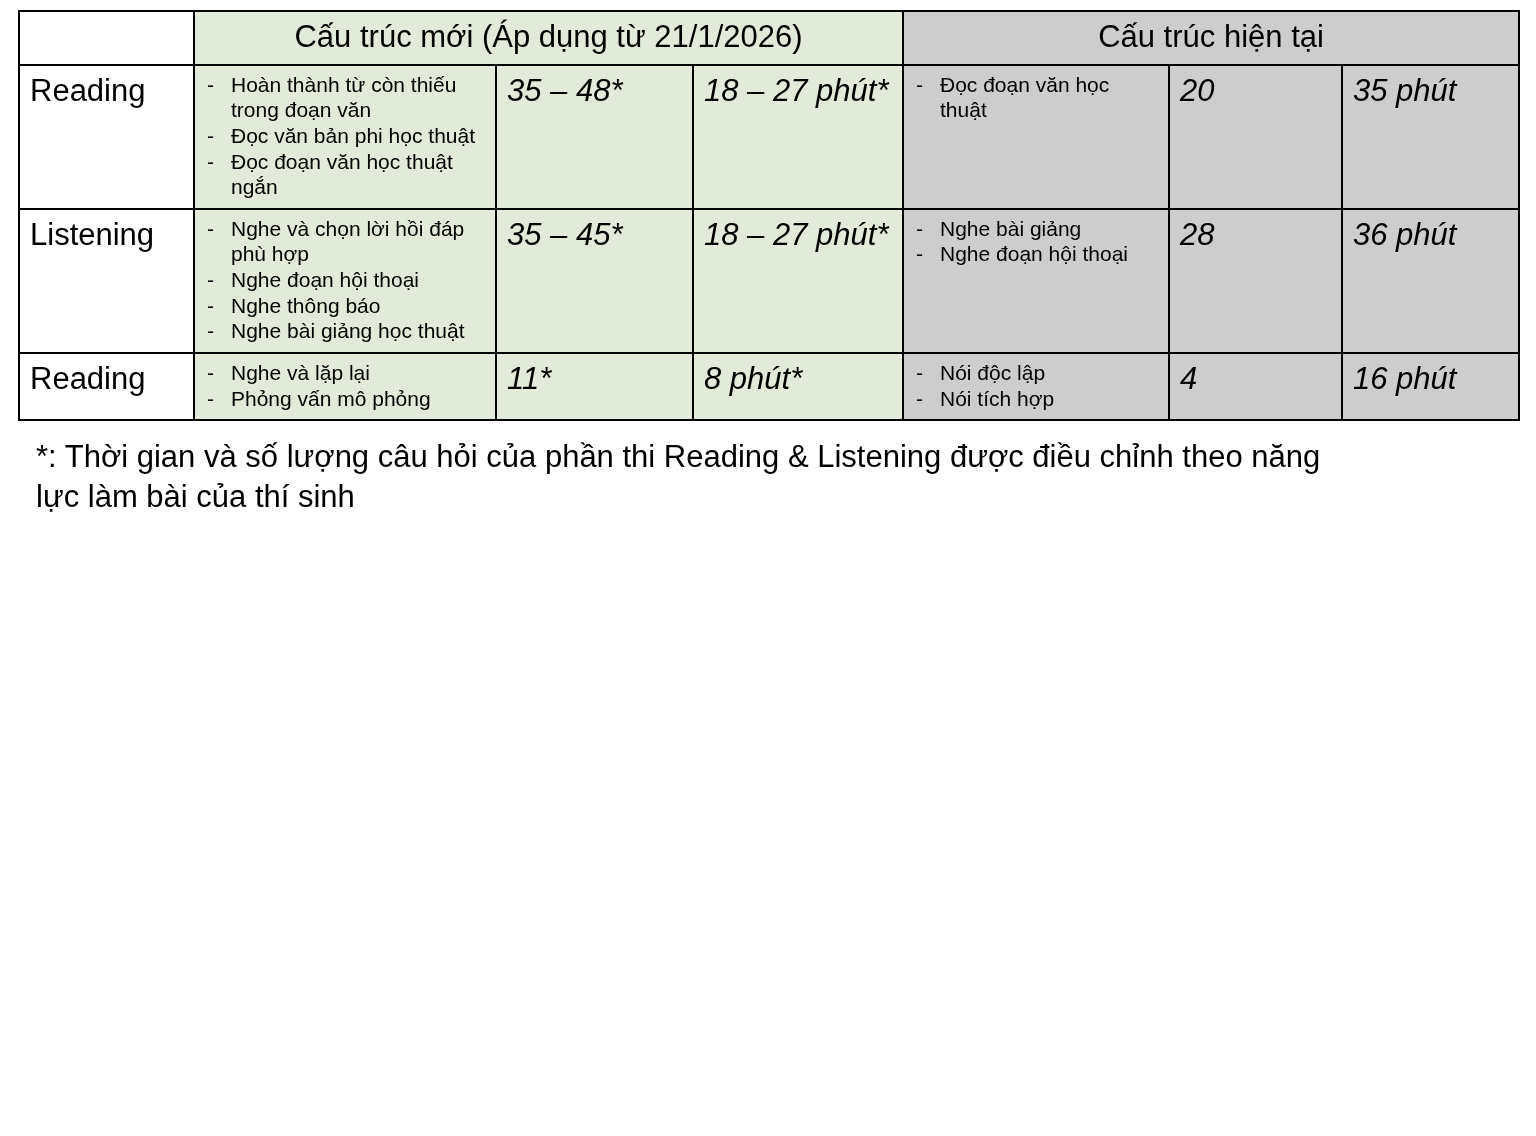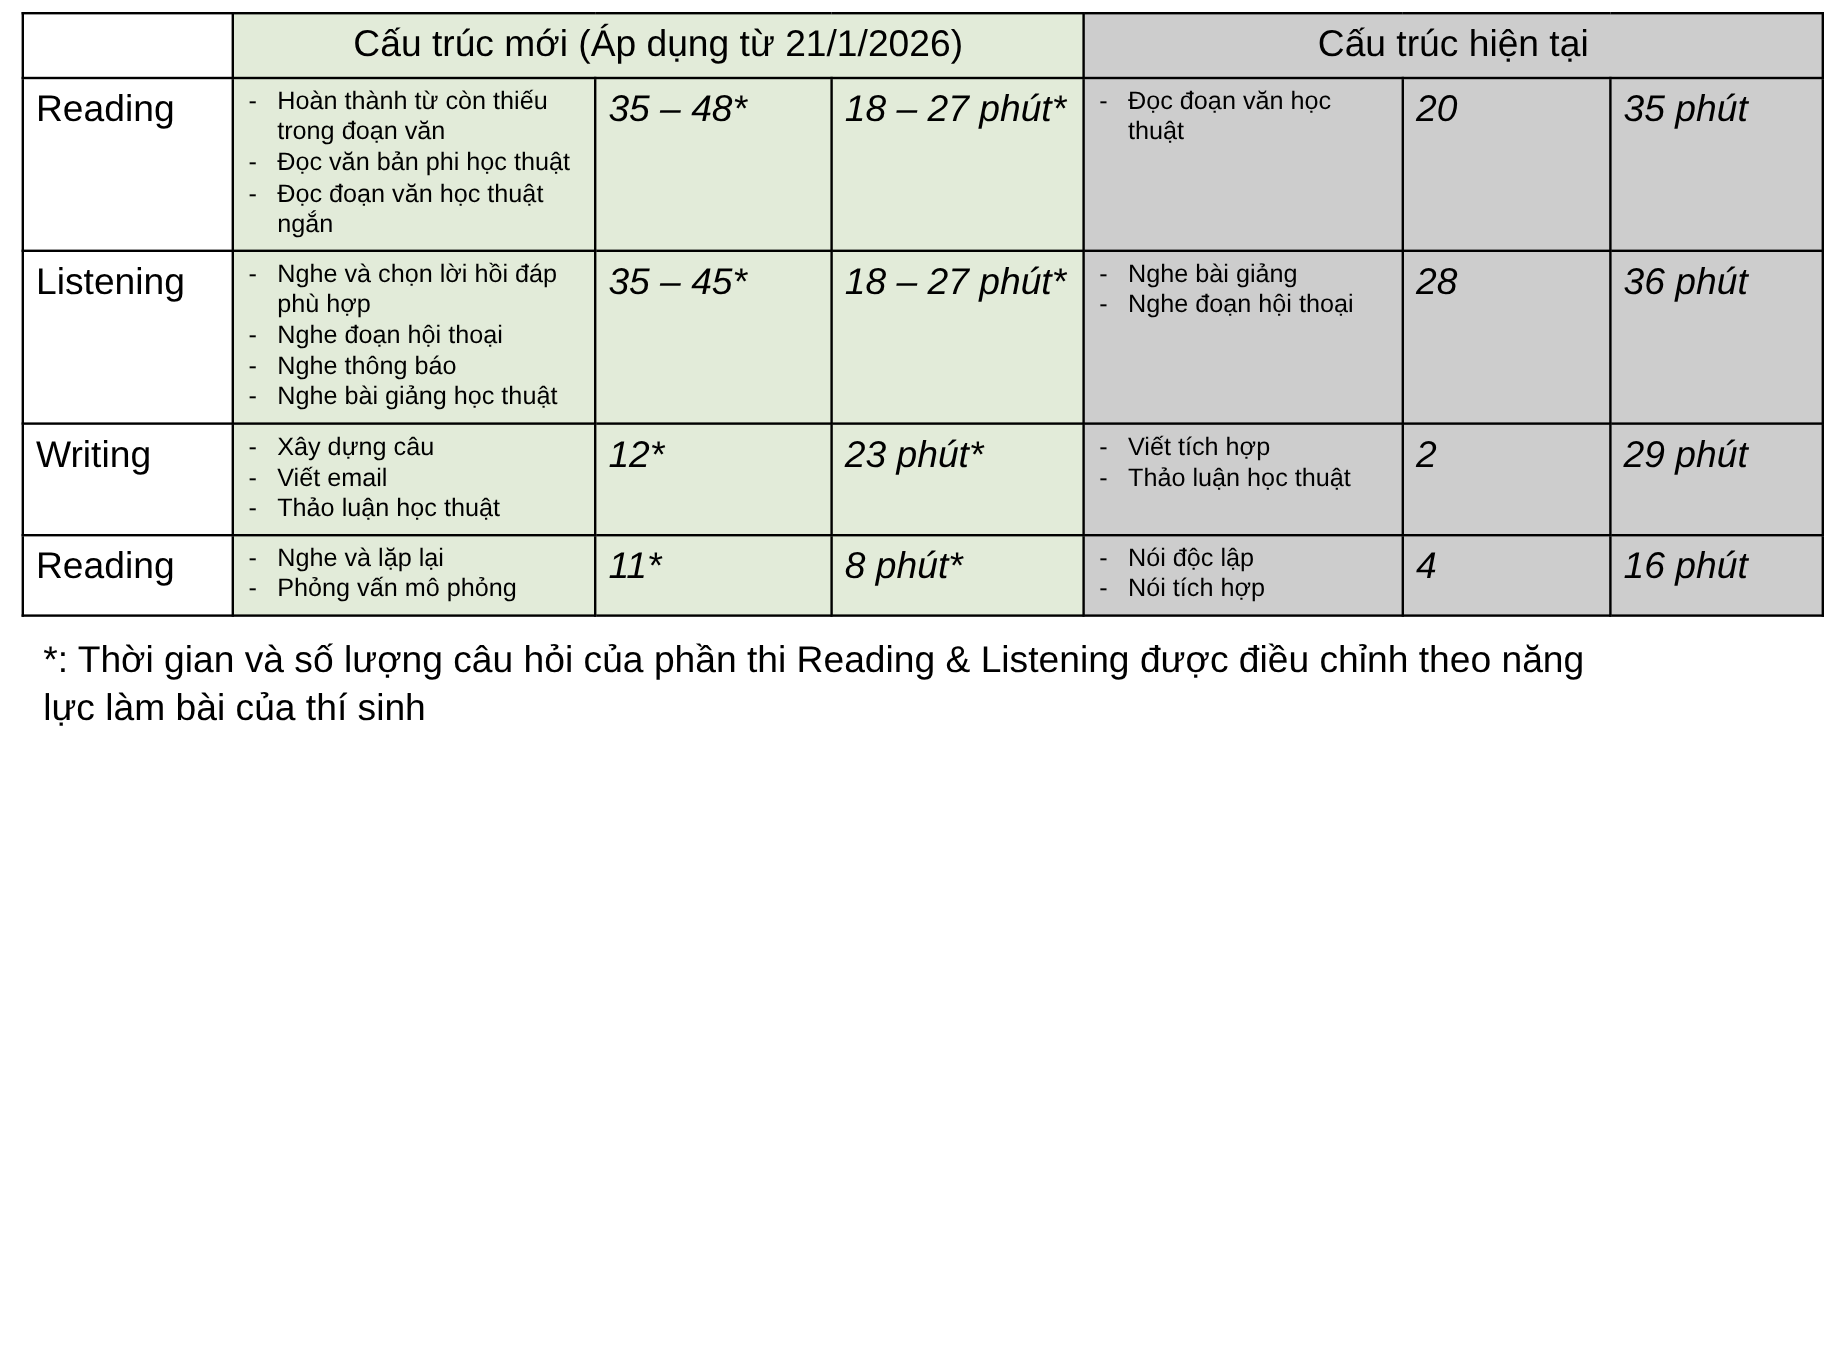--- a/index.html
+++ b/index.html
@@ -175,40 +175,20 @@
         <td class="bg-cur">
           <ul class="qlist">
             <li>Nghe bài giảng</li>
             <li>Nghe đoạn hội thoại</li>
           </ul>
         </td>
         <td class="num-cell bg-cur">28</td>
         <td class="num-cell bg-cur">36 phút</td>
       </tr>
 
-      <tr>
-        <td class="part-cell bg-white">Writing</td>
-        <td class="bg-new">
-          <ul class="qlist">
-            <li>Xây dựng câu</li>
-            <li>Viết email</li>
-            <li>Thảo luận học thuật</li>
-          </ul>
-        </td>
-        <td class="num-cell bg-new">12*</td>
-        <td class="num-cell bg-new">23 phút*</td>
-        <td class="bg-cur">
-          <ul class="qlist">
-            <li>Viết tích hợp</li>
-            <li>Thảo luận học thuật</li>
-          </ul>
-        </td>
-        <td class="num-cell bg-cur">2</td>
-        <td class="num-cell bg-cur">29 phút</td>
-      </tr>
 
       <tr>
         <td class="part-cell bg-white">Reading</td>
         <td class="bg-new">
           <ul class="qlist">
             <li>Nghe và lặp lại</li>
             <li>Phỏng vấn mô phỏng</li>
           </ul>
         </td>
         <td class="num-cell bg-new">11*</td>

